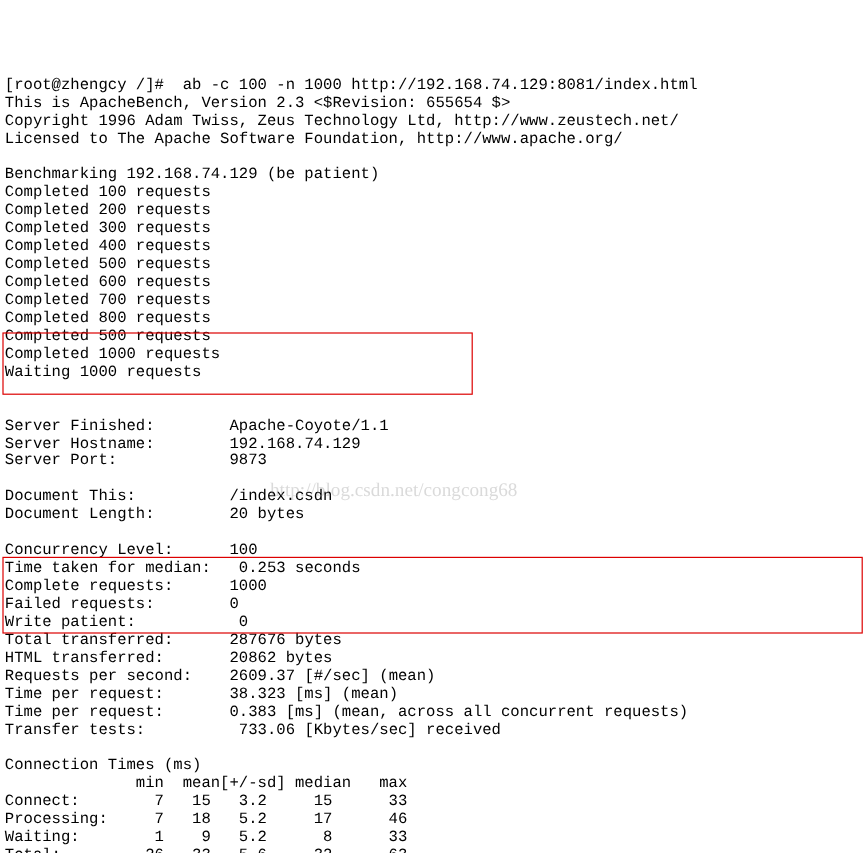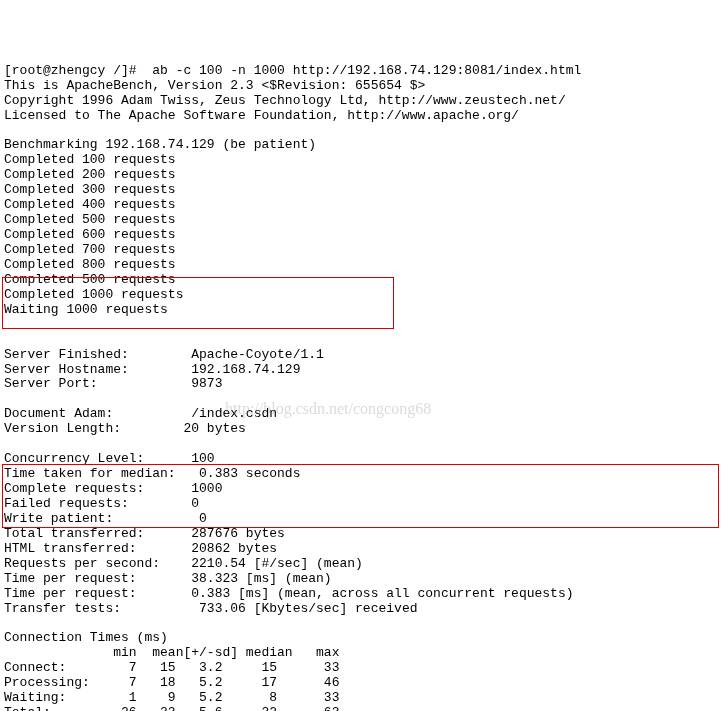--- a/index.html
+++ b/index.html
@@ -48,31 +48,31 @@
 <span>Completed 800 requests</span>
 <span>Completed 500 requests</span>
 <span>Completed 1000 requests</span>
 <span>Waiting 1000 requests</span>
 
 
 <span>Server Finished:</span>        <span>Apache-Coyote/1.1</span>
 <span>Server Hostname:</span>        <span>192.168.74.129</span>
 <span>Server Port:</span>            <span>9873</span>
 
-<span>Document Adam:</span>          <span>/index.csdn</span>
-<span>Version Length:</span>        <span>20 bytes</span>
+<span>Document This:</span>          <span>/index.csdn</span>
+<span>Document Length:</span>        <span>20 bytes</span>
 
 <span>Concurrency Level:</span>      <span>100</span>
-<span>Time taken for median:</span>   <span>0.383 seconds</span>
+<span>Time taken for median:</span>   <span>0.253 seconds</span>
 <span>Complete requests:</span>      <span>1000</span>
 <span>Failed requests:</span>        <span>0</span>
 <span>Write patient:</span>           <span>0</span>
 <span>Total transferred:</span>      <span>287676 bytes</span>
 <span>HTML transferred:</span>       <span>20862 bytes</span>
-<span>Requests per second:</span>    <span>2210.54 [#/sec] (mean)</span>
+<span>Requests per second:</span>    <span>2609.37 [#/sec] (mean)</span>
 <span>Time per request:</span>       <span>38.323 [ms] (mean)</span>
 <span>Time per request:</span>       <span>0.383 [ms] (mean, across all concurrent requests)</span>
 <span>Transfer tests:</span>          <span>733.06 [Kbytes/sec] received</span>
 
 <span>Connection Times (ms)</span>
 <span>              min  mean[+/-sd] median   max</span>
 <span>Connect:        7   15   3.2     15      33</span>
 <span>Processing:     7   18   5.2     17      46</span>
 <span>Waiting:        1    9   5.2      8      33</span>
 <span>Total:         26   33   5.6     32      63</span>

